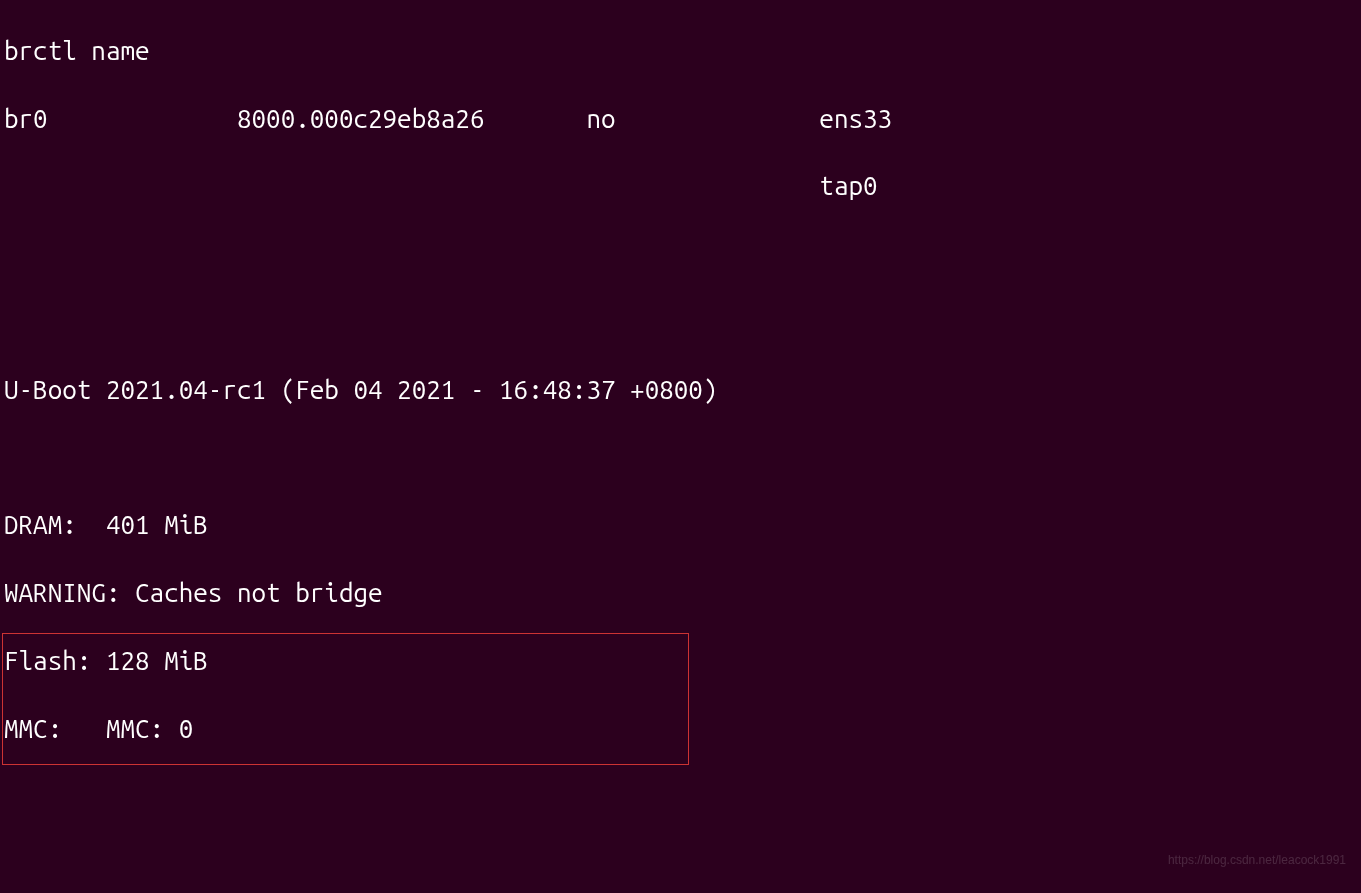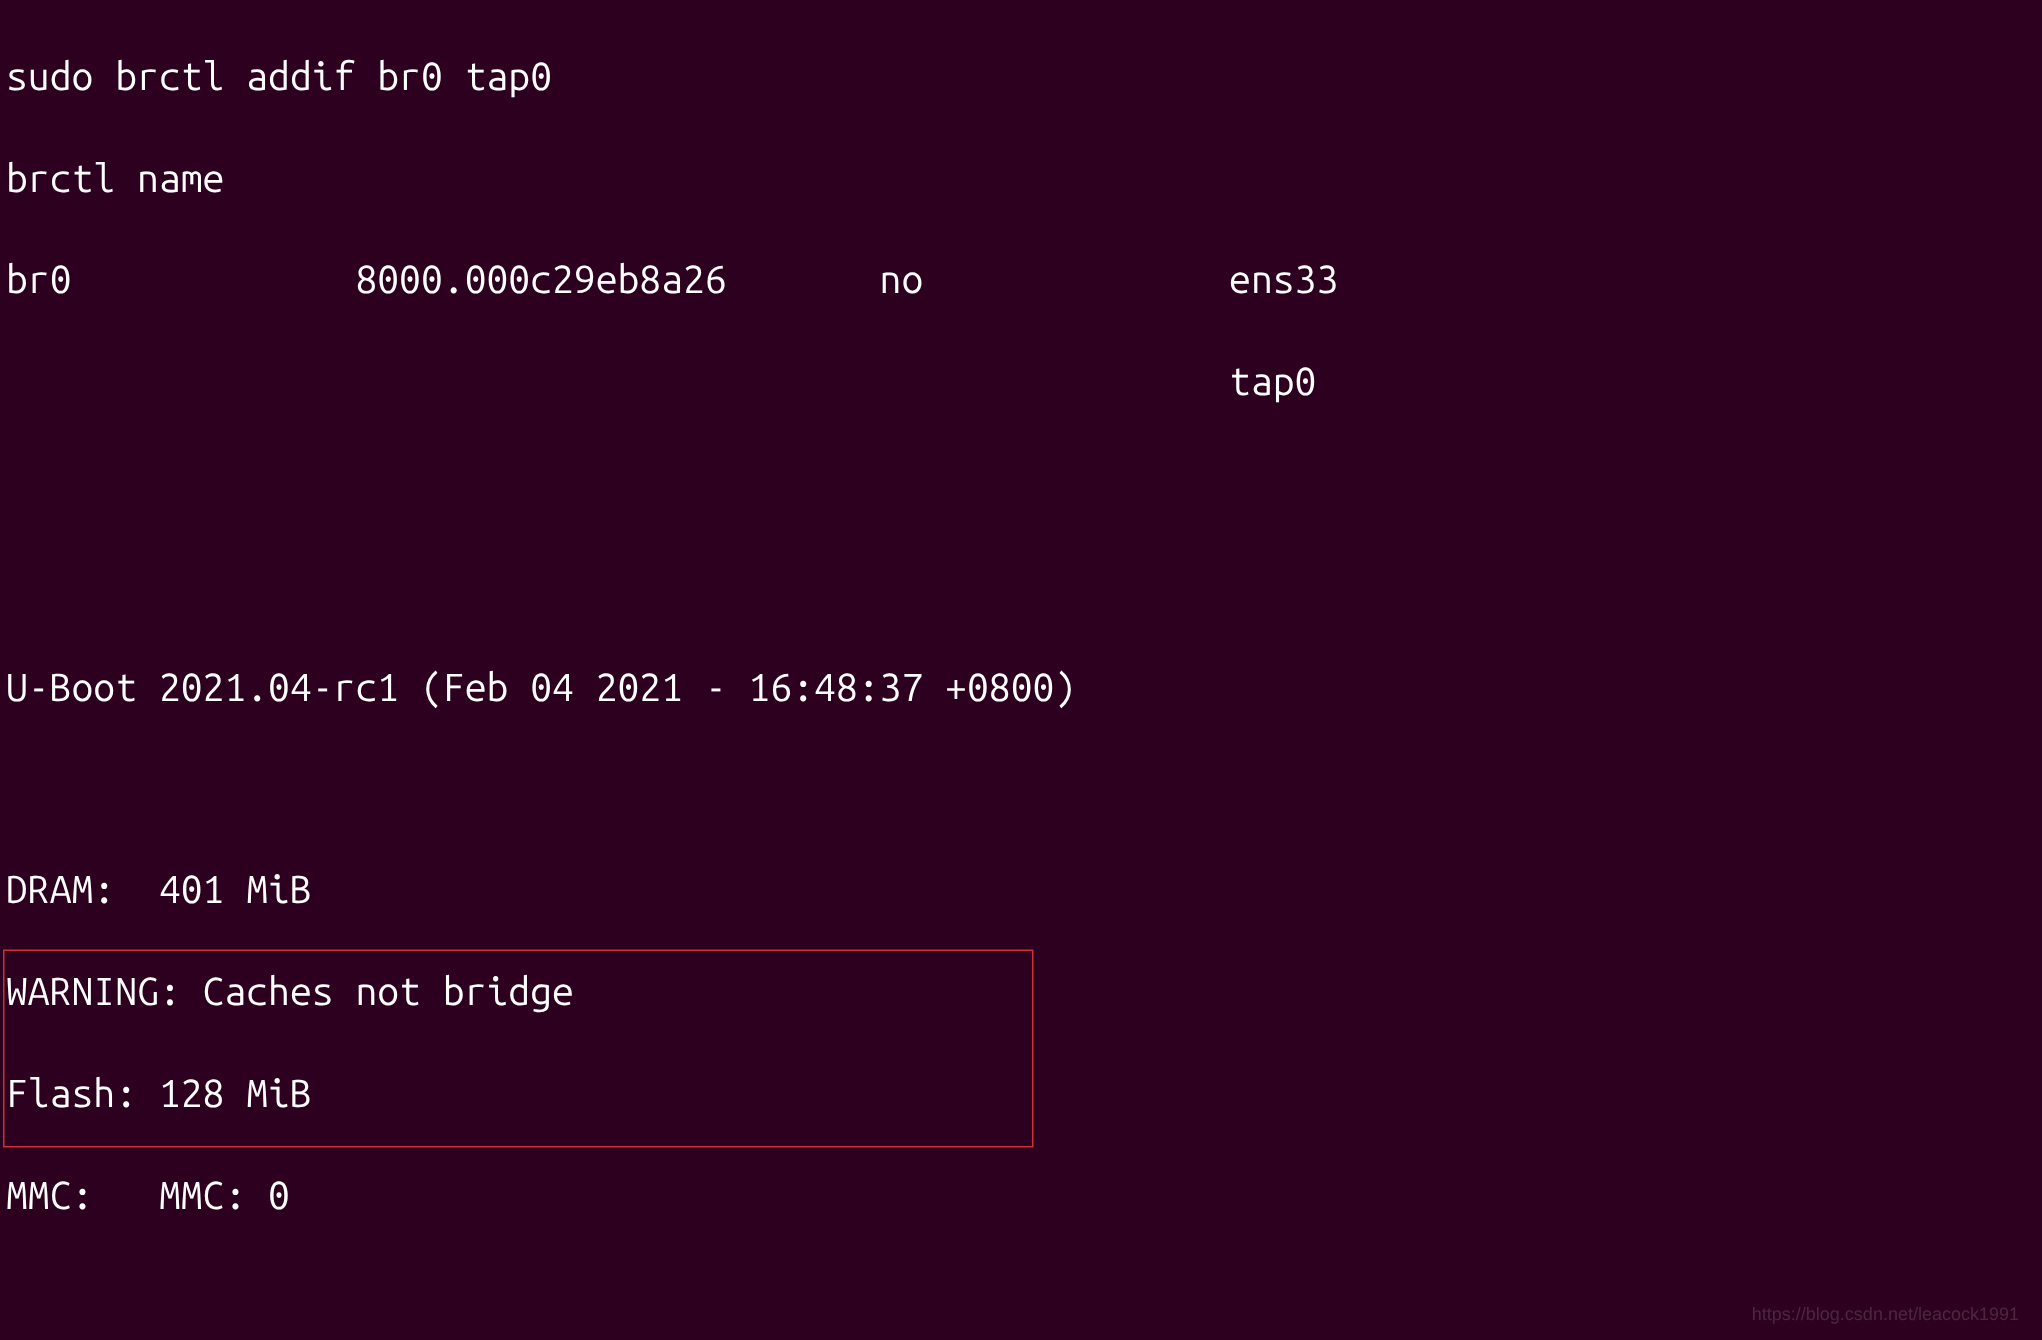--- a/index.html
+++ b/index.html
@@ -36,21 +36,20 @@
     }
     .line {
       display: block;
       min-height: 34px;
     }
   </style>
 </head>
 <body>
 
 <div class="terminal">
-<span class="line">sudo brctl addif br0 tap0</span>
 <span class="line">brctl name</span>
 <span class="line">br0             8000.000c29eb8a26       no              ens33</span>
 <span class="line">                                                        tap0</span>
 <span class="line"></span>
 <span class="line"></span>
 <span class="line">U-Boot 2021.04-rc1 (Feb 04 2021 - 16:48:37 +0800)</span>
 <span class="line"></span>
 <span class="line">DRAM:  401 MiB</span>
 <span class="line">WARNING: Caches not bridge</span>
 <span class="line">Flash: 128 MiB</span>
@@ -65,13 +64,13 @@
 
 
 
 
 
 
 </div>
 
 <div class="highlighted-box" style="top:633px;left:2px;width:687px;height:132px;"></div>
 
-<div class="watermark" style="bottom:8px;right:15px;">https://blog.csdn.net/leacock1991</div>
+<div class="watermark" style="bottom:24px;right:15px;">https://blog.csdn.net/leacock1991</div>
 
 </body></html>

